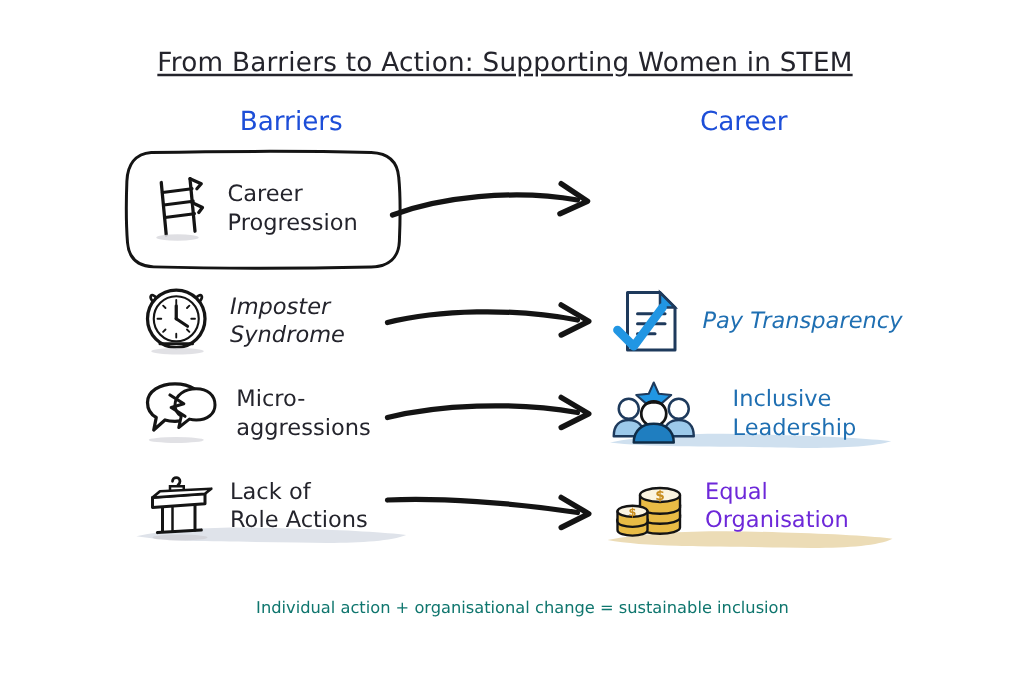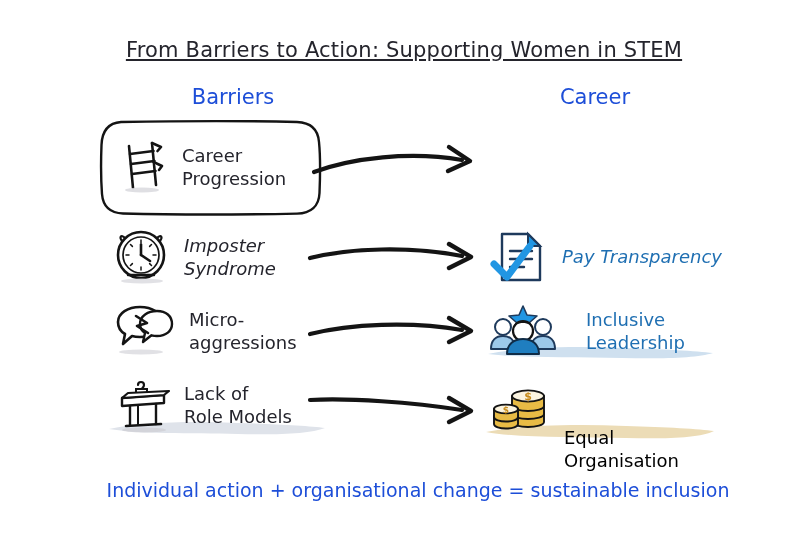--- a/index.html
+++ b/index.html
@@ -29,22 +29,22 @@
     color:#1d4ed8;
     text-align:center;
     white-space:nowrap;
   }
   .col-head.left{left:118px;width:230px;}
   .col-head.right{left:470px;width:250px;}
 
   .footer{
     position:absolute;left:0;right:0;top:479px;
     text-align:center;
-    font-size:19px;
-    color:#1d4ed8;
+    font-size:13px;
+    color:#0f766e;
     white-space:nowrap;
     margin-left:28px;
   }
 
   
   .row{position:absolute;left:0;width:808px;}
   .side{position:absolute;top:0;}
   .side.left{left:98px;width:225px;height:100%;}
   .side.right{left:480px;width:245px;height:100%;}
 
@@ -57,21 +57,21 @@
 
   .label{
     position:absolute;left:76px;top:50%;
     transform:translateY(-50%);
     font-size:18px;
     line-height:1.28;
     color:#24242c;
     white-space:pre-line;
   }
   .label.blue{color:#1f6fb2;}
-  .label.brown{color:#000000;margin-top:44px;}
+  .label.brown{color:#6d28d9;}
 
   
   .hbox{position:absolute;left:0;top:0;width:100%;height:100%;pointer-events:none;}
   .hbox svg{display:block;width:100%;height:100%;}
 
   
   .brush{position:absolute;pointer-events:none;}
   .brush svg{display:block;width:100%;height:100%;}
 
   
@@ -243,21 +243,21 @@
           <path d="M8 23 L50 20 L50 28 L8 31 Z" fill="#ffffff" stroke="#141414" stroke-width="2.4" stroke-linejoin="round"></path>
           <path d="M8 23 L14 18 L55 16 L50 20 Z" fill="#ffffff" stroke="#141414" stroke-width="2.2" stroke-linejoin="round"></path>
           <path d="M16 31 L16 50" stroke="#141414" stroke-width="2.4" stroke-linecap="round"></path>
           <path d="M42 29 L42 49" stroke="#141414" stroke-width="2.4" stroke-linecap="round"></path>
           <path d="M24 30 L24 50" stroke="#141414" stroke-width="2" stroke-linecap="round"></path>
           <path d="M12 51 L47 49" stroke="#141414" stroke-width="2.6" stroke-linecap="round"></path>
           <ellipse cx="30" cy="55" rx="22" ry="2.4" fill="#d0d0d6" opacity=".8"></ellipse>
         </svg>
       </div>
       <div class="label" style="left:86px;">Lack of
-Role Models</div>
+Role Actions</div>
     </div>
 
     <div class="arrow" style="left:308px;top:18px;width:182px;height:46px;">
       <svg viewBox="0 0 182 46">
         <path d="M2 12 C42 10 102 14 154 22" fill="none" stroke="#141414" stroke-width="4.2" stroke-linecap="round"></path>
         <path d="M141 10 L163 23 L141 34" fill="none" stroke="#141414" stroke-width="4.4" stroke-linecap="round" stroke-linejoin="round"></path>
       </svg>
     </div>
 
     <div class="side right">

